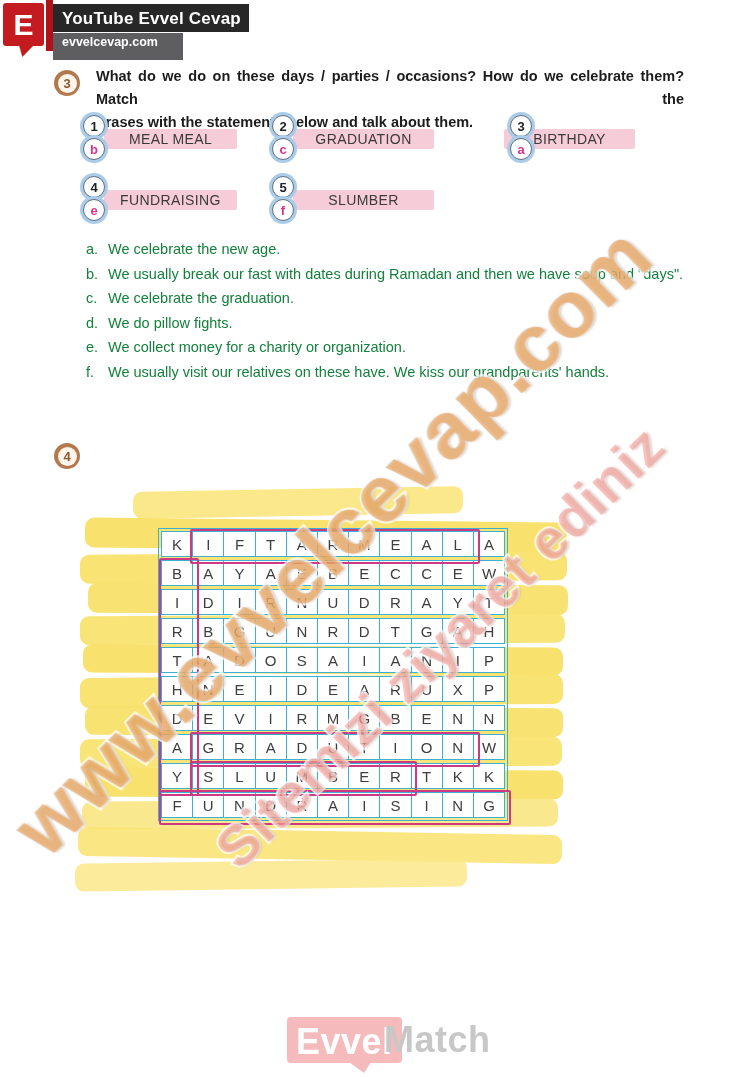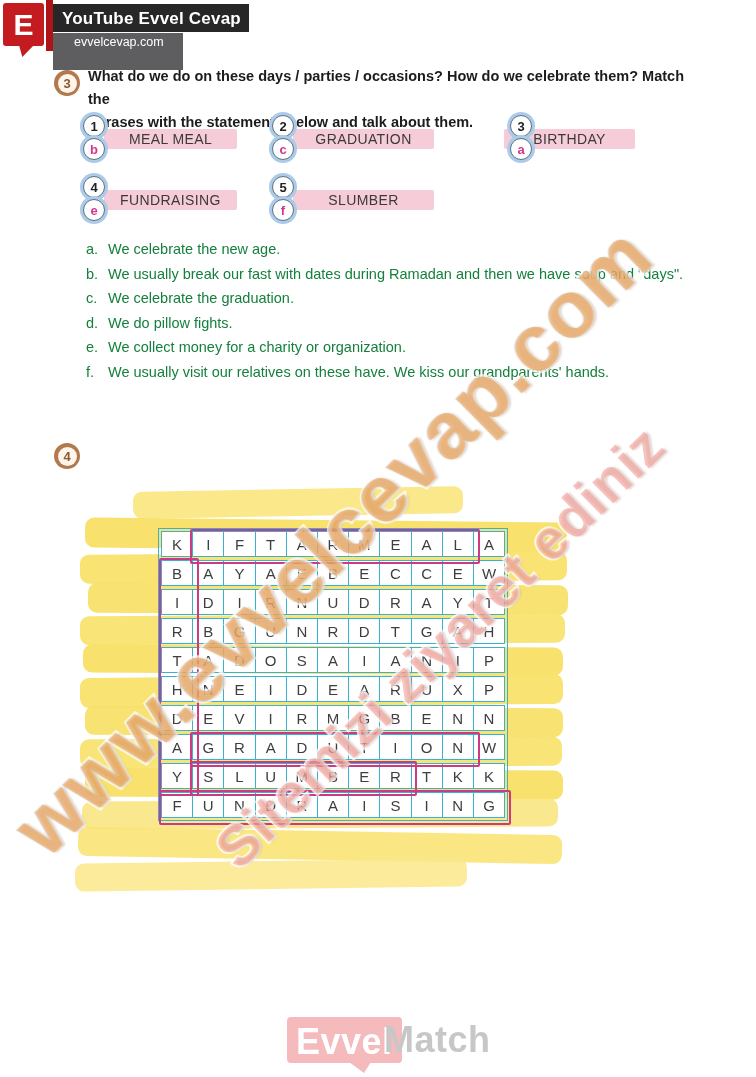--- a/index.html
+++ b/index.html
@@ -8,30 +8,30 @@
 
   
   .hdr-logo{position:absolute;left:3px;top:3px;width:41px;height:43px;background:#c31b20;border-radius:3px;
     display:flex;align-items:center;justify-content:center;z-index:6;}
   .hdr-logo span{color:#fff;font-size:30px;font-weight:bold;}
   .hdr-tail{position:absolute;left:19px;top:45px;width:15px;height:12px;background:#c31b20;z-index:6;
     clip-path:polygon(0 0,100% 0,22% 100%);}
   .hdr-stripe{position:absolute;left:46px;top:0;width:7px;height:51px;background:#ad1318;z-index:5;}
   .hdr-bar{position:absolute;left:53px;top:4px;width:196px;height:28px;background:#272727;z-index:5;
     color:#fff;font-size:17px;font-weight:600;line-height:29px;padding-left:9px;box-sizing:border-box;letter-spacing:.2px;}
-  .hdr-site{position:absolute;left:53px;top:33px;width:130px;height:37px;background:rgba(82,82,84,.93);z-index:5;
-    color:#fff;font-size:12.5px;font-weight:normal;line-height:19px;padding-left:21px;box-sizing:border-box;}
+  .hdr-site{position:absolute;left:53px;top:33px;width:130px;height:27px;background:rgba(82,82,84,.93);z-index:5;
+    color:#fff;font-size:12.5px;font-weight:bold;line-height:19px;padding-left:9px;box-sizing:border-box;}
 
   
   .sec-badge{position:absolute;width:26px;height:26px;border-radius:50%;background:#b2794e;
     display:flex;align-items:center;justify-content:center;z-index:2;}
   .sec-badge .in{width:19px;height:19px;border-radius:50%;background:#fdf4ea;display:flex;align-items:center;justify-content:center;
     font-size:13px;font-weight:bold;color:#8a5832;}
   .sec-title{position:absolute;left:88px;width:596px;font-size:14.5px;font-weight:bold;color:#1c1c1c;line-height:23px;z-index:2;}
-  .just{text-align:justify;text-align-last:justify;}
+  .just{text-align:justify;text-align-last:justify;margin-left:8px;}
 
   
   .strip{position:absolute;height:20px;background:#f6ccd9;border-radius:2px;z-index:1;
     display:flex;align-items:center;justify-content:center;}
   .strip span{font-size:14px;color:#3a3a3a;letter-spacing:.4px;}
   .mcirc{position:absolute;width:20px;height:20px;border-radius:50%;background:#fff;border:1px solid #5f7180;
     box-shadow:0 0 0 3px #abcbe8;display:flex;align-items:center;justify-content:center;z-index:2;
     font-size:13px;font-weight:bold;}
   .mnum{color:#222;}
   .mans{color:#d6368b;}

